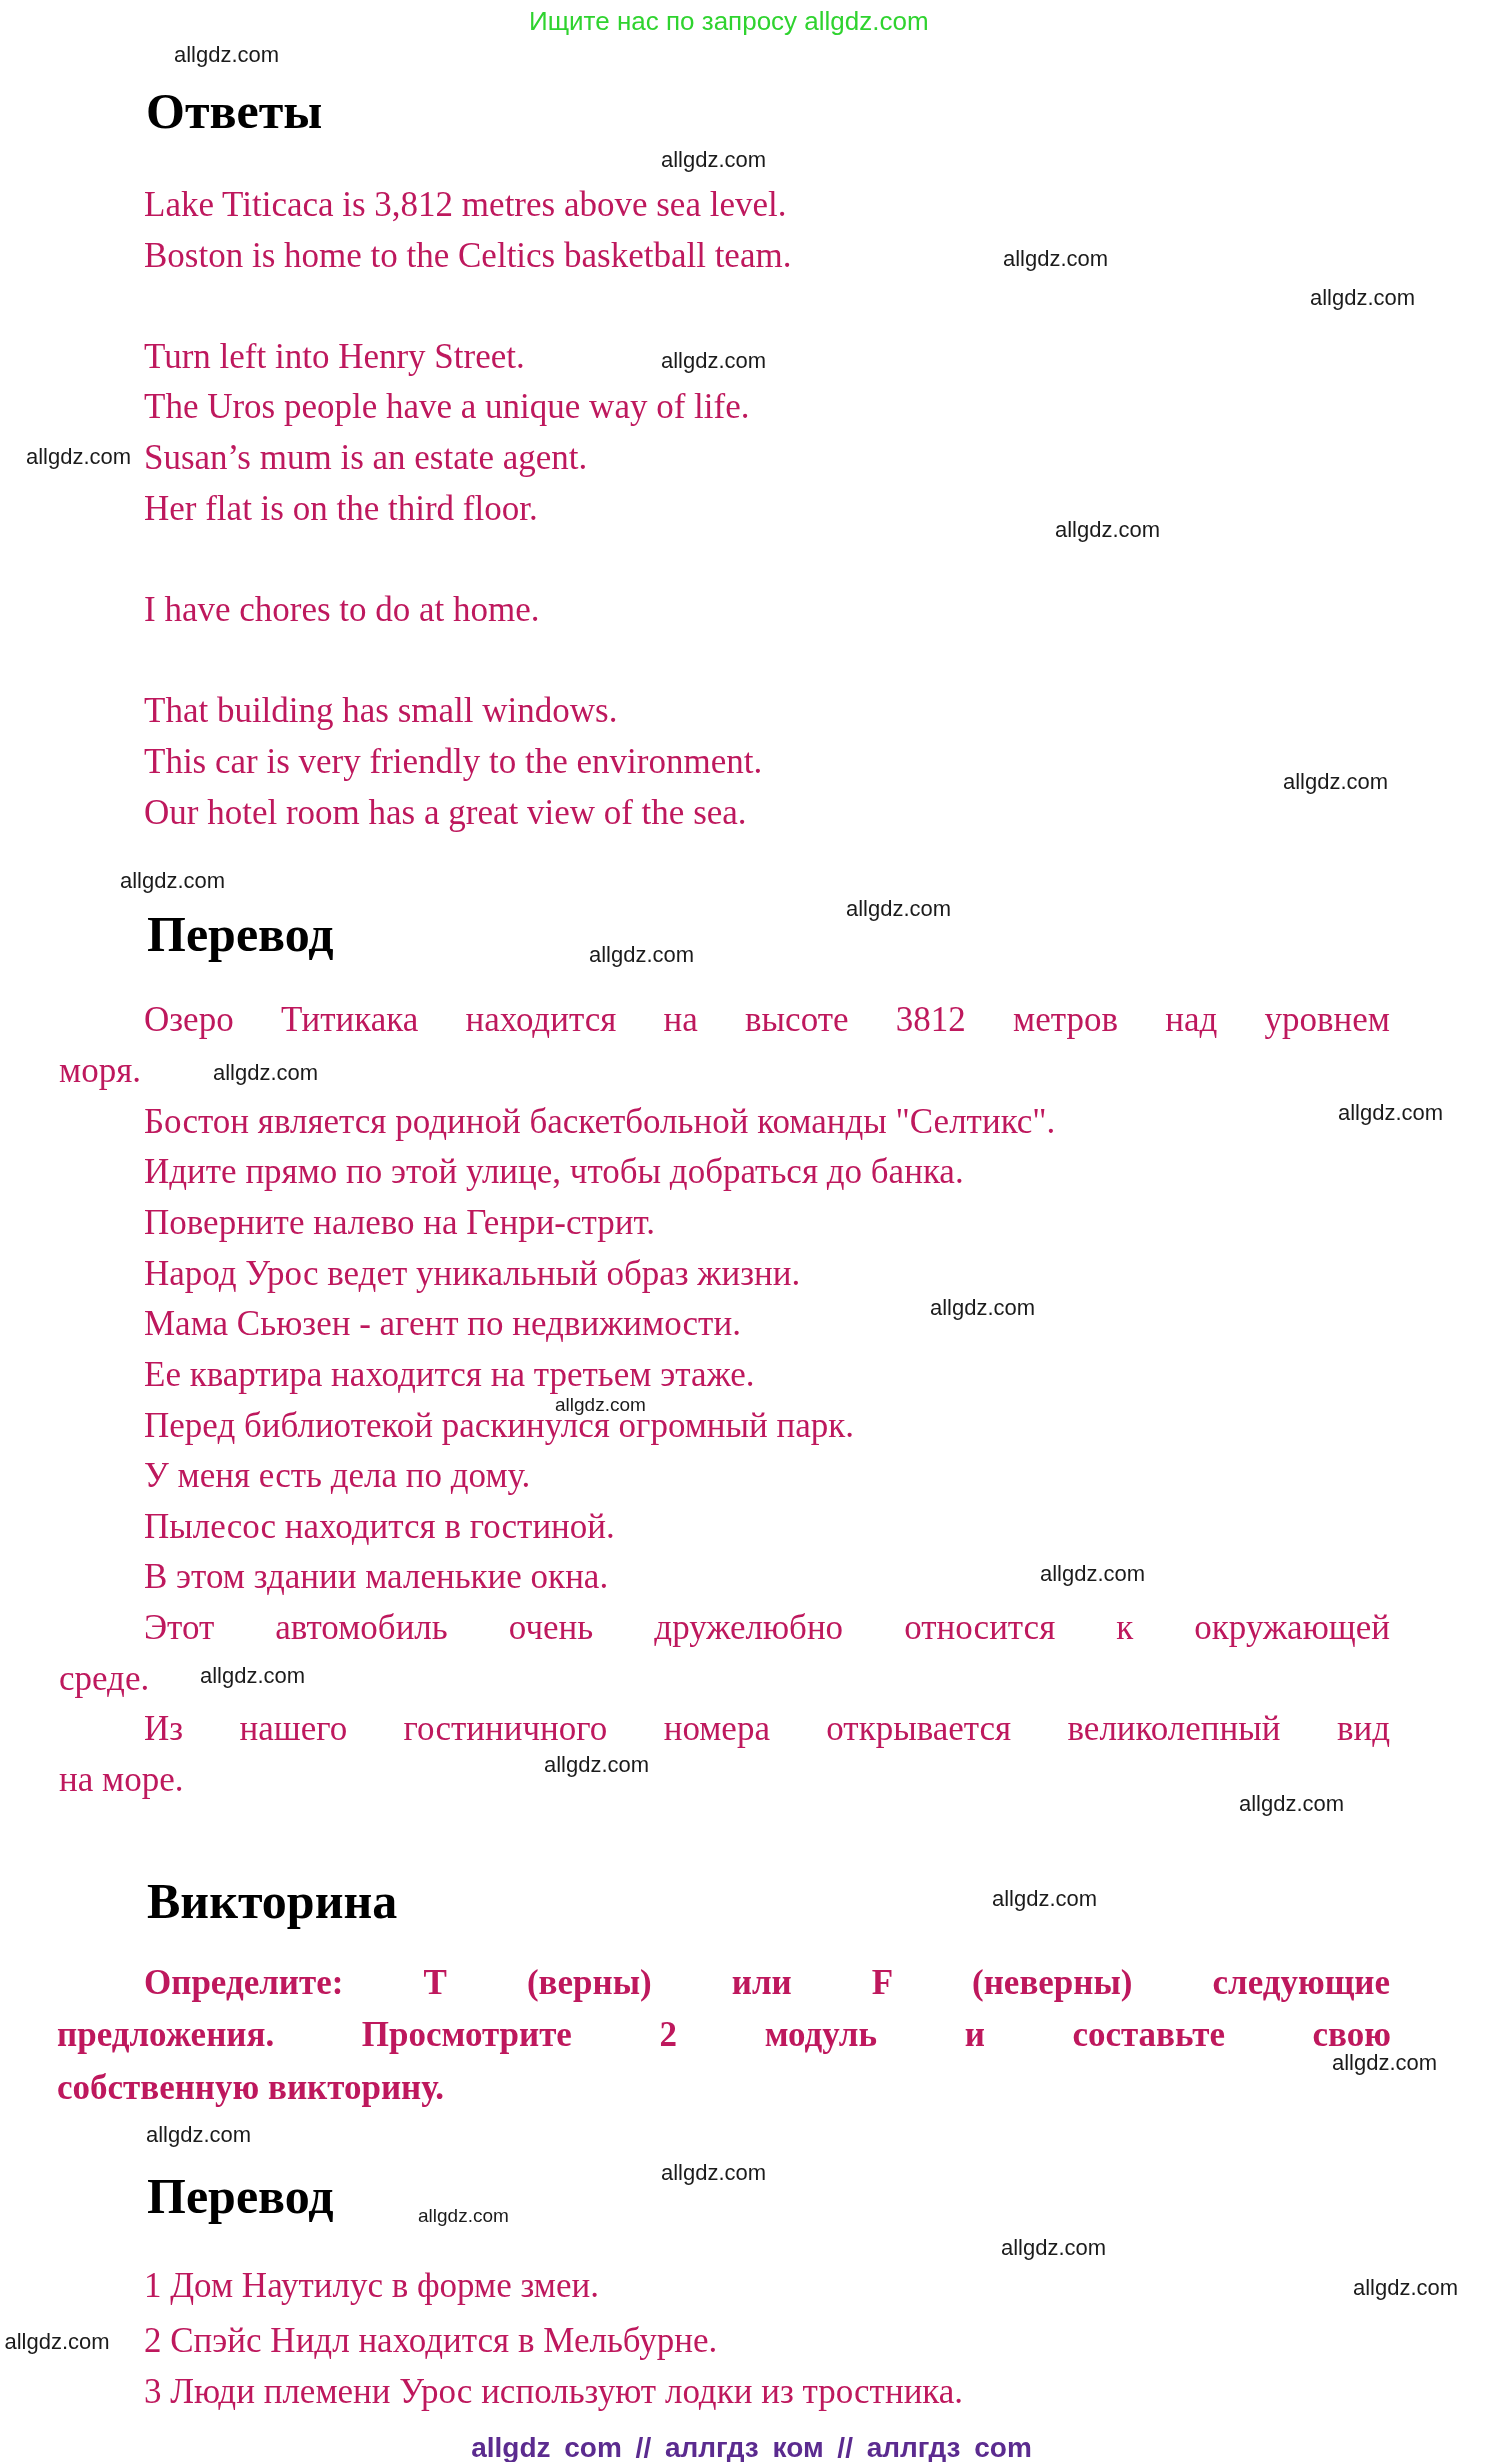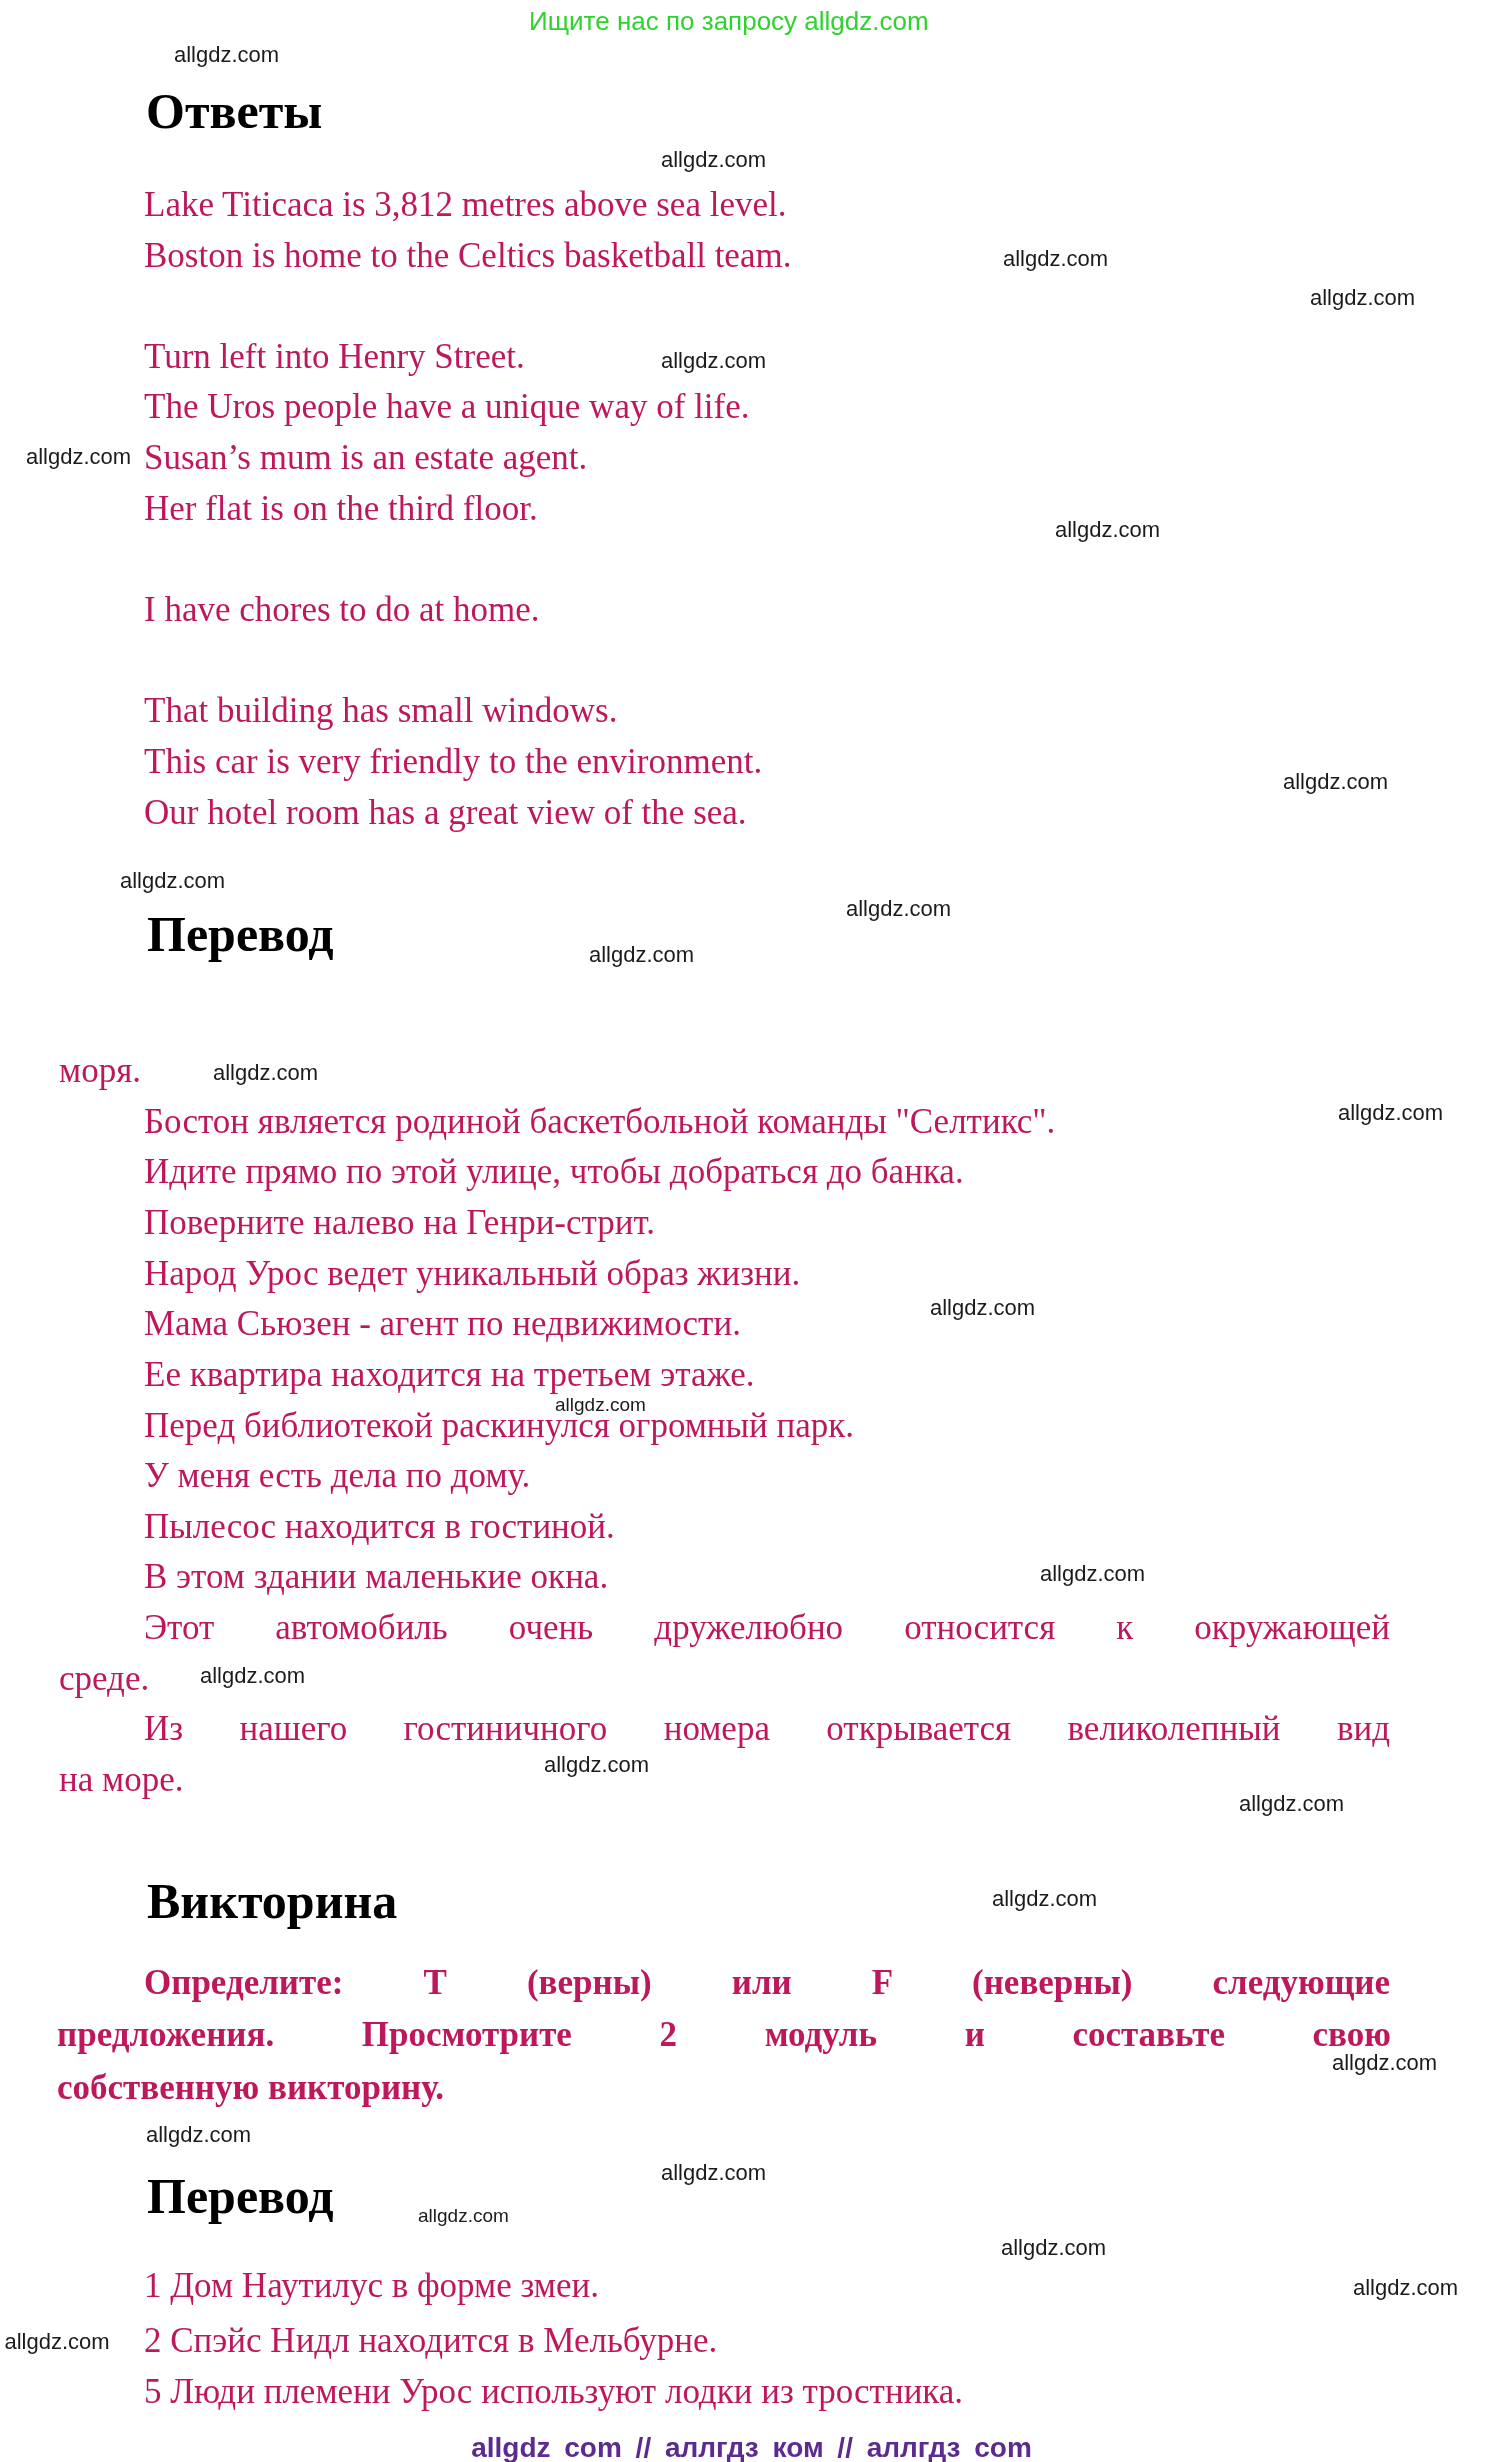--- a/index.html
+++ b/index.html
@@ -78,20 +78,21 @@
   <div class="ln" style="left:144px;top:237px;font-family:Liberation Serif, serif;">Boston is home to the Celtics basketball team.</div>
   <div class="ln" style="left:144px;top:338px;">Turn left into Henry Street.</div>
   <div class="ln" style="left:144px;top:388px;">The Uros people have a unique way of life.</div>
   <div class="ln" style="left:144px;top:439px;">Susan’s mum is an estate agent.</div>
   <div class="ln" style="left:144px;top:490px;">Her flat is on the third floor.</div>
   <div class="ln" style="left:144px;top:591px;">I have chores to do at home.</div>
   <div class="ln" style="left:144px;top:692px;">That building has small windows.</div>
   <div class="ln" style="left:144px;top:743px;">This car is very friendly to the environment.</div>
   <div class="ln" style="left:144px;top:794px;">Our hotel room has a great view of the sea.</div>
 
+  <div class="ln just" style="left:144px;top:1001px;width:1246px;">Озеро Титикака находится на высоте 3812 метров над уровнем</div>
   <div class="ln" style="left:59px;top:1052px;">моря.</div>
   <div class="ln" style="left:144px;top:1103px;">Бостон является родиной баскетбольной команды "Селтикс".</div>
   <div class="ln" style="left:144px;top:1153px;">Идите прямо по этой улице, чтобы добраться до банка.</div>
   <div class="ln" style="left:144px;top:1204px;">Поверните налево на Генри-стрит.</div>
   <div class="ln" style="left:144px;top:1255px;">Народ Урос ведет уникальный образ жизни.</div>
   <div class="ln" style="left:144px;top:1305px;">Мама Сьюзен - агент по недвижимости.</div>
   <div class="ln" style="left:144px;top:1356px;">Ее квартира находится на третьем этаже.</div>
   <div class="ln" style="left:144px;top:1407px;">Перед библиотекой раскинулся огромный парк.</div>
   <div class="ln" style="left:144px;top:1457px;">У меня есть дела по дому.</div>
   <div class="ln" style="left:144px;top:1508px;">Пылесос находится в гостиной.</div>
@@ -100,21 +101,21 @@
   <div class="ln" style="left:59px;top:1660px;">среде.</div>
   <div class="ln just" style="left:144px;top:1710px;width:1246px;">Из нашего гостиничного номера открывается великолепный вид</div>
   <div class="ln" style="left:59px;top:1761px;">на море.</div>
 
   <div class="ln just bold" style="left:144px;top:1964px;width:1246px;">Определите: Т (верны) или F (неверны) следующие</div>
   <div class="ln just bold" style="left:57px;top:2016px;width:1334px;">предложения. Просмотрите 2 модуль и составьте свою</div>
   <div class="ln bold" style="left:57px;top:2069px;">собственную викторину.</div>
 
   <div class="ln" style="left:144px;top:2267px;">1 Дом Наутилус в форме змеи.</div>
   <div class="ln" style="left:144px;top:2322px;">2 Спэйс Нидл находится в Мельбурне.</div>
-  <div class="ln" style="left:144px;top:2373px;">5 Люди племени Урос используют лодки из тростника.</div>
+  <div class="ln" style="left:144px;top:2373px;">3 Люди племени Урос используют лодки из тростника.</div>
 
   <div class="wm" style="left:174px;top:42px;">allgdz.com</div>
   <div class="wm" style="left:661px;top:147px;">allgdz.com</div>
   <div class="wm" style="left:1003px;top:246px;">allgdz.com</div>
   <div class="wm" style="left:1310px;top:285px;">allgdz.com</div>
   <div class="wm" style="left:661px;top:348px;">allgdz.com</div>
   <div class="wm" style="left:26px;top:444px;">allgdz.com</div>
   <div class="wm" style="left:1055px;top:517px;">allgdz.com</div>
   <div class="wm" style="left:1283px;top:769px;">allgdz.com</div>
   <div class="wm" style="left:120px;top:868px;">allgdz.com</div>

